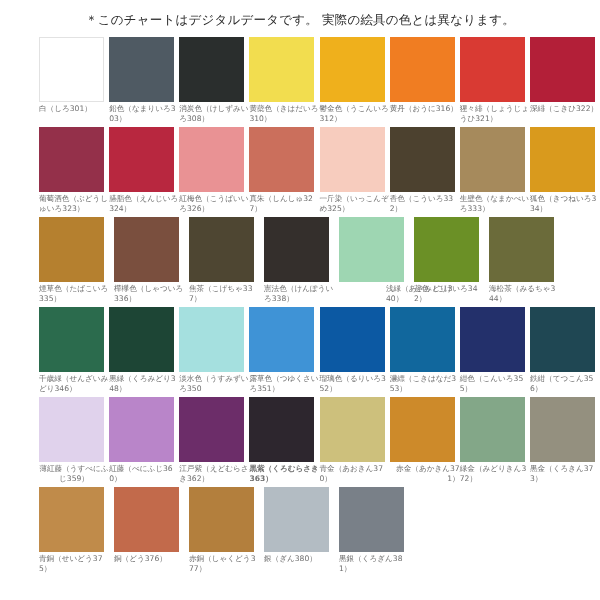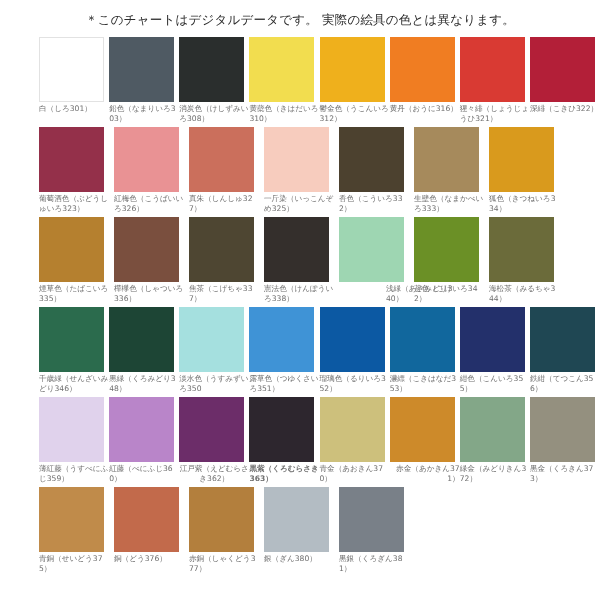--- a/index.html
+++ b/index.html
@@ -107,20 +107,24 @@
           <div class="swatch" style="background: rgb(179, 31, 56);"></div>
           <div class="label" style="color: rgb(109, 109, 109);">深緋（こきひ322）</div>
         </div>
       </div>
       <div class="row">
         <div class="cell">
           <div class="swatch" style="background: rgb(148, 48, 74);"></div>
           <div class="label" style="color: rgb(109, 109, 109);">葡萄酒色（ぶどうしゅいろ323）</div>
         </div>
         <div class="cell">
+          <div class="swatch" style="background: rgb(184, 39, 63);"></div>
+          <div class="label" style="color: rgb(109, 109, 109);">臙脂色（えんじいろ324）</div>
+        </div>
+        <div class="cell">
           <div class="swatch" style="background: rgb(233, 146, 148);"></div>
           <div class="label" style="color: rgb(109, 109, 109);">紅梅色（こうばいいろ326）</div>
         </div>
         <div class="cell">
           <div class="swatch" style="background: rgb(203, 111, 92);"></div>
           <div class="label" style="color: rgb(109, 109, 109);">真朱（しんしゅ327）</div>
         </div>
         <div class="cell">
           <div class="swatch" style="background: rgb(247, 204, 190);"></div>
           <div class="label" style="color: rgb(109, 109, 109);">一斤染（いっこんぞめ325）</div>
@@ -198,29 +202,29 @@
           <div class="label" style="color: rgb(109, 109, 109);">紺色（こんいろ355）</div>
         </div>
         <div class="cell">
           <div class="swatch" style="background: rgb(31, 71, 83);"></div>
           <div class="label" style="color: rgb(109, 109, 109);">鉄紺（てつこん356）</div>
         </div>
       </div>
       <div class="row">
         <div class="cell">
           <div class="swatch" style="background: rgb(224, 210, 236);"></div>
-          <div class="label" style="color: rgb(109, 109, 109);">薄紅藤（うすべにふじ359）</div>
+          <div class="label" style="color: rgb(109, 109, 109); text-align: center;">薄紅藤（うすべにふじ359）</div>
         </div>
         <div class="cell">
           <div class="swatch" style="background: rgb(185, 133, 201);"></div>
           <div class="label" style="color: rgb(109, 109, 109);">紅藤（べにふじ360）</div>
         </div>
         <div class="cell">
           <div class="swatch" style="background: rgb(108, 45, 105);"></div>
-          <div class="label" style="color: rgb(109, 109, 109); text-align: center;">江戸紫（えどむらさき362）</div>
+          <div class="label" style="color: rgb(109, 109, 109);">江戸紫（えどむらさき362）</div>
         </div>
         <div class="cell">
           <div class="swatch" style="background: rgb(45, 38, 46);"></div>
           <div class="label" style="color: rgb(109, 109, 109); font-weight: bold;">黒紫（くろむらさき363）</div>
         </div>
         <div class="cell">
           <div class="swatch" style="background: rgb(205, 192, 124);"></div>
           <div class="label" style="color: rgb(109, 109, 109);">青金（あおきん370）</div>
         </div>
         <div class="cell">

